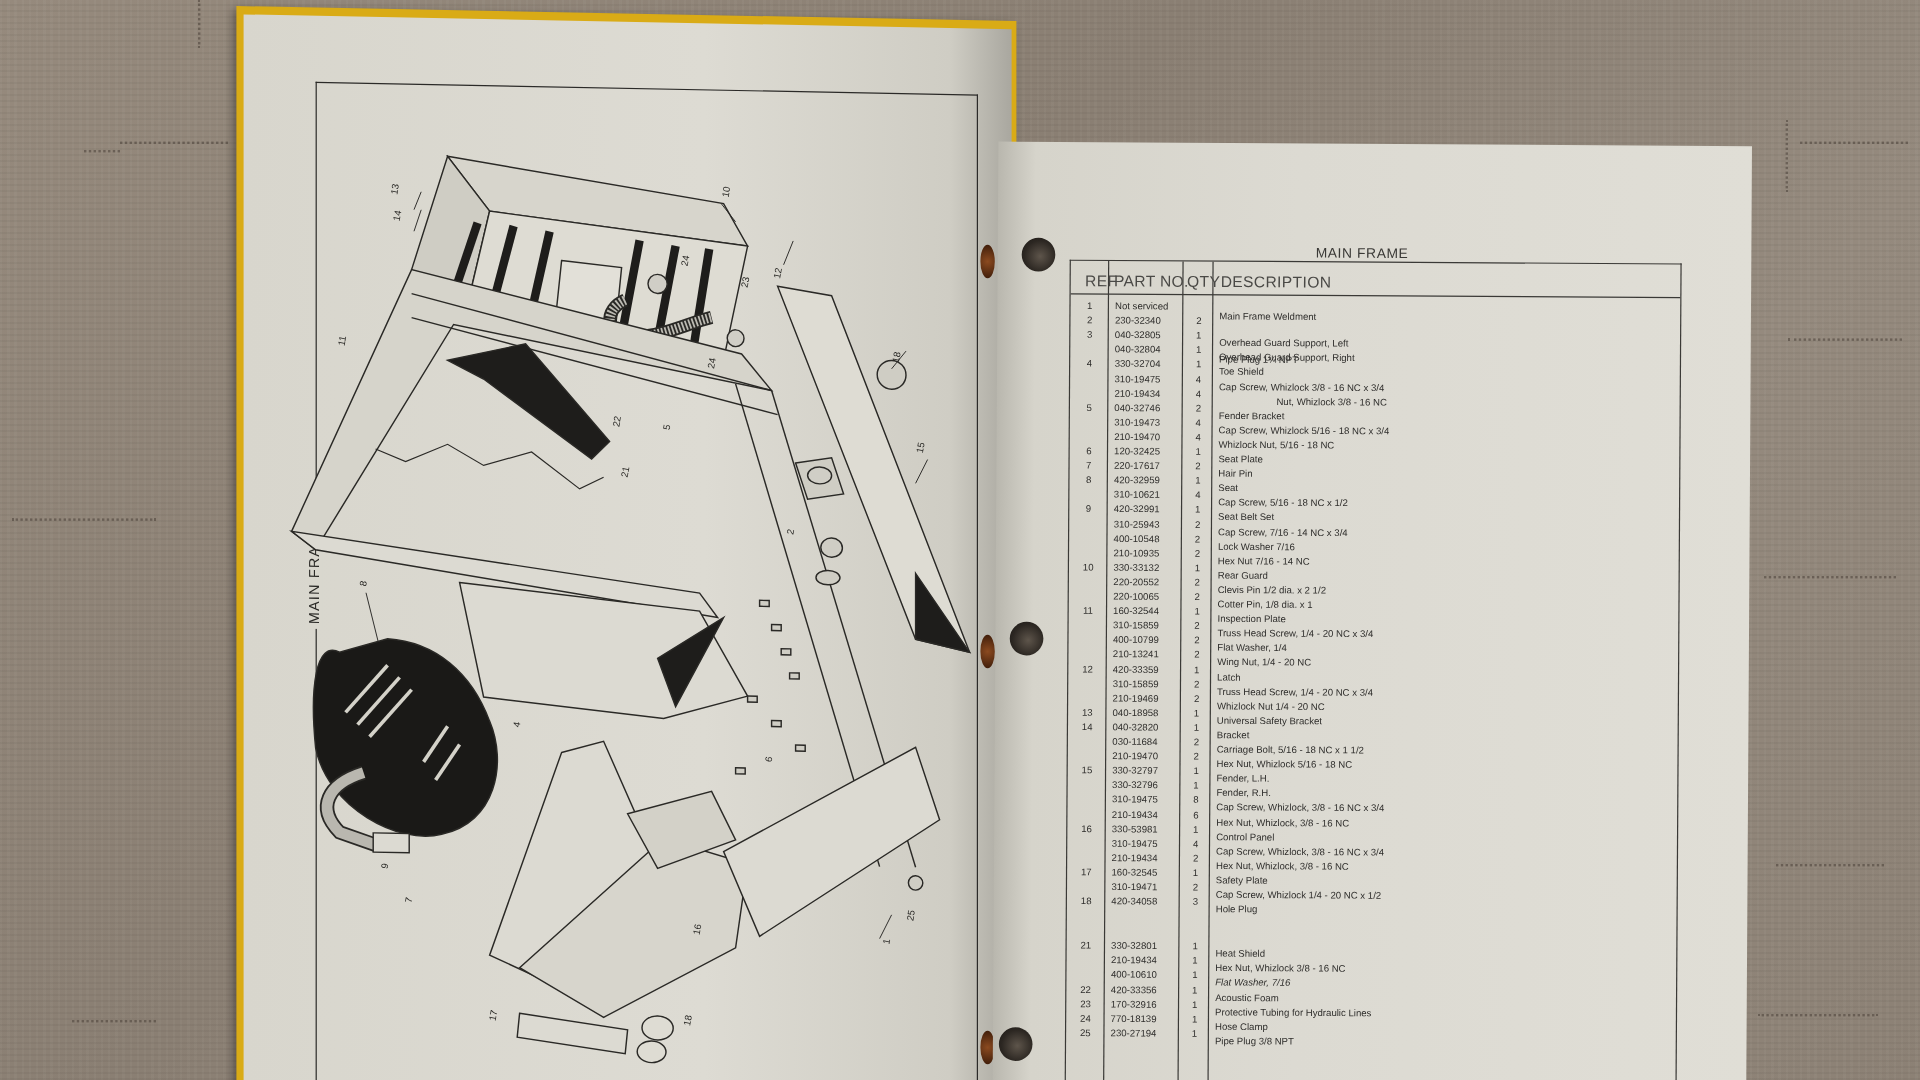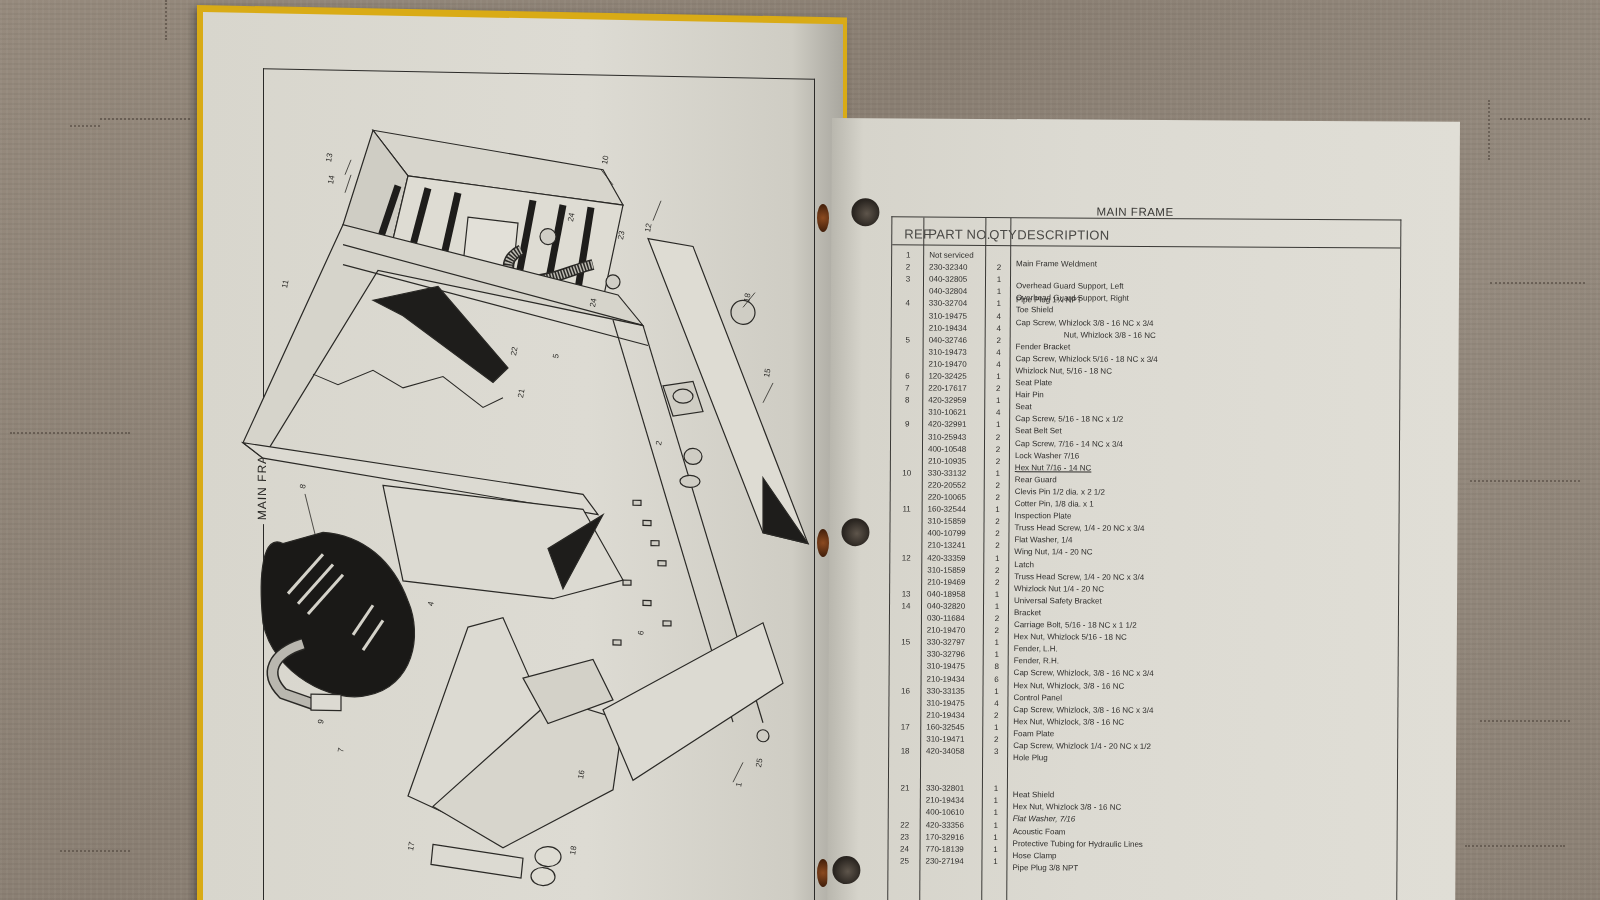--- a/index.html
+++ b/index.html
@@ -309,21 +309,21 @@
         <div class="row" style="top: 226.6px;">
           <span class="c-ref"></span>
           <span class="c-part">400-10548</span>
           <span class="c-qty">2</span>
           <span class="c-desc" style="top: 6px;">Lock Washer  7/16</span>
         </div>
         <div class="row" style="top: 238.7px;">
           <span class="c-ref"></span>
           <span class="c-part">210-10935</span>
           <span class="c-qty">2</span>
-          <span class="c-desc" style="top: 6px; text-decoration: underline;">Hex Nut  7/16 - 14 NC</span>
+          <span class="c-desc" style="top: 6px;">Hex Nut  7/16 - 14 NC</span>
         </div>
         <div class="row" style="top: 250.8px;">
           <span class="c-ref">10</span>
           <span class="c-part">330-33132</span>
           <span class="c-qty">1</span>
           <span class="c-desc" style="top: 6px;">Rear Guard</span>
         </div>
         <div class="row" style="top: 262.9px;">
           <span class="c-ref"></span>
           <span class="c-part">220-20552</span>
@@ -421,41 +421,41 @@
           <span class="c-desc" style="top: 6px;">Cap Screw, Whizlock, 3/8 - 16 NC  x 3/4</span>
         </div>
         <div class="row" style="top: 456.5px;">
           <span class="c-ref"></span>
           <span class="c-part">210-19434</span>
           <span class="c-qty">6</span>
           <span class="c-desc" style="top: 6px;">Hex Nut, Whizlock, 3/8 - 16 NC</span>
         </div>
         <div class="row" style="top: 468.6px;">
           <span class="c-ref">16</span>
-          <span class="c-part">330-33135</span>
+          <span class="c-part">330-53981</span>
           <span class="c-qty">1</span>
           <span class="c-desc" style="top: 6px;">Control Panel</span>
         </div>
         <div class="row" style="top: 480.7px;">
           <span class="c-ref"></span>
           <span class="c-part">310-19475</span>
           <span class="c-qty">4</span>
           <span class="c-desc" style="top: 6px;">Cap Screw, Whizlock, 3/8 - 16 NC x 3/4</span>
         </div>
         <div class="row" style="top: 492.8px;">
           <span class="c-ref"></span>
           <span class="c-part">210-19434</span>
           <span class="c-qty">2</span>
           <span class="c-desc" style="top: 6px;">Hex Nut, Whizlock, 3/8 - 16 NC</span>
         </div>
         <div class="row" style="top: 504.9px;">
           <span class="c-ref">17</span>
           <span class="c-part">160-32545</span>
           <span class="c-qty">1</span>
-          <span class="c-desc" style="top: 6px;">Foam Plate</span>
+          <span class="c-desc" style="top: 6px;">Safety Plate</span>
         </div>
         <div class="row" style="top: 517px;">
           <span class="c-ref"></span>
           <span class="c-part">310-19471</span>
           <span class="c-qty">2</span>
           <span class="c-desc" style="top: 6px;">Cap Screw, Whizlock  1/4 - 20 NC x 1/2</span>
         </div>
         <div class="row" style="top: 529.1px;">
           <span class="c-ref">18</span>
           <span class="c-part">420-34058</span>

